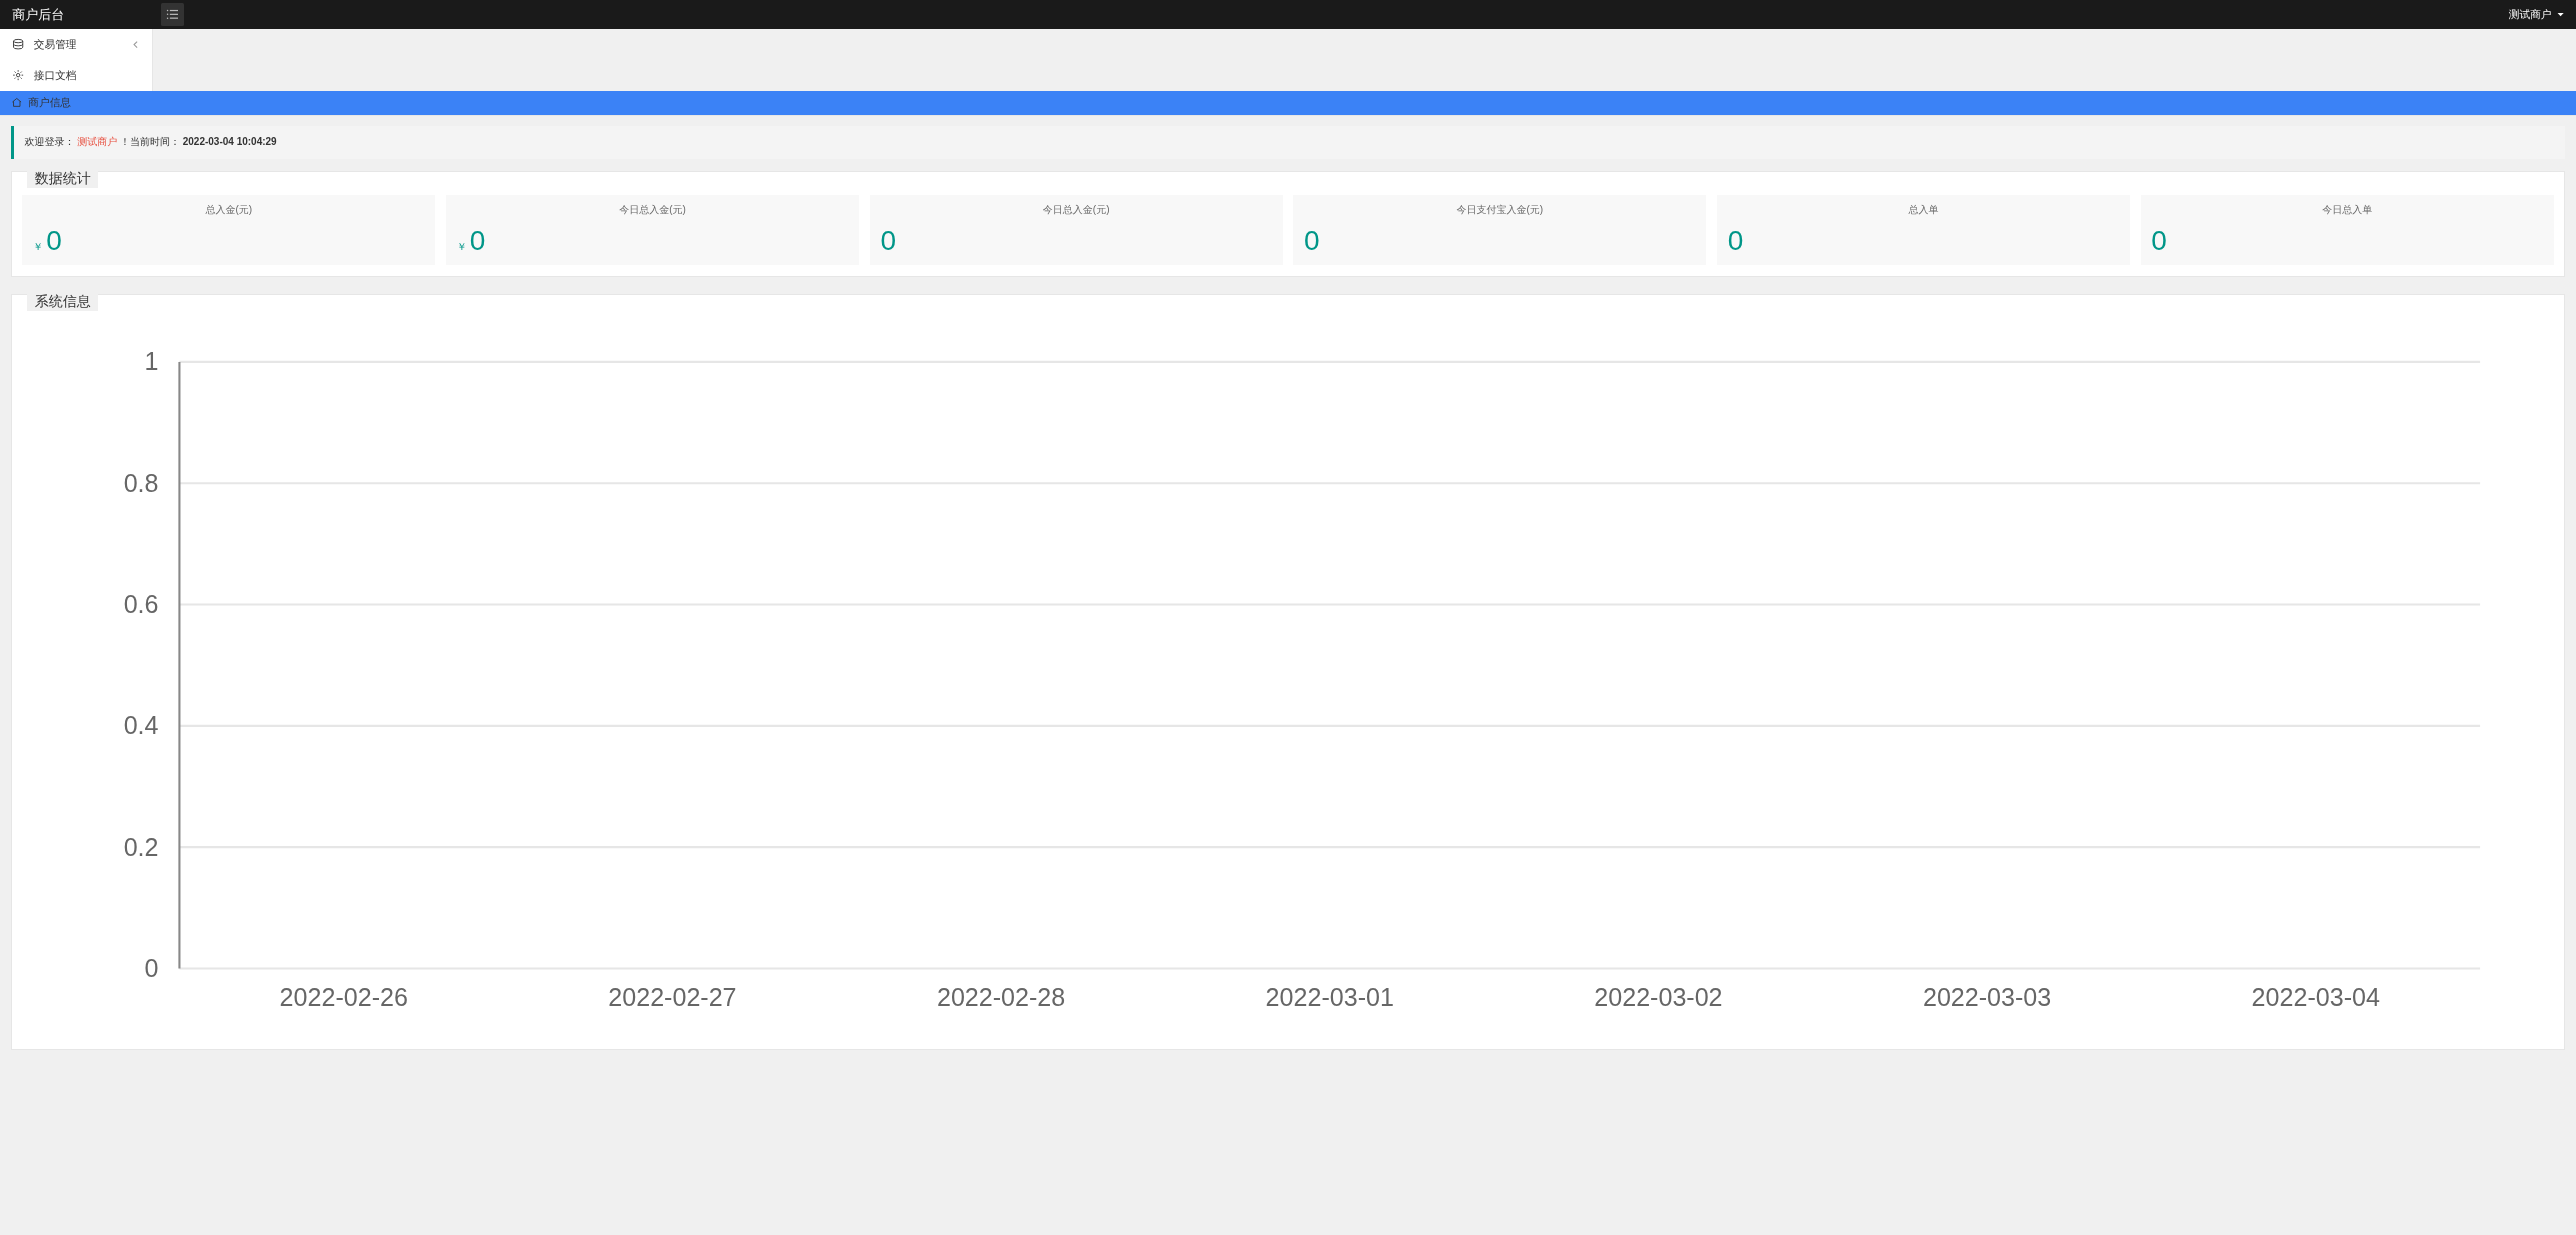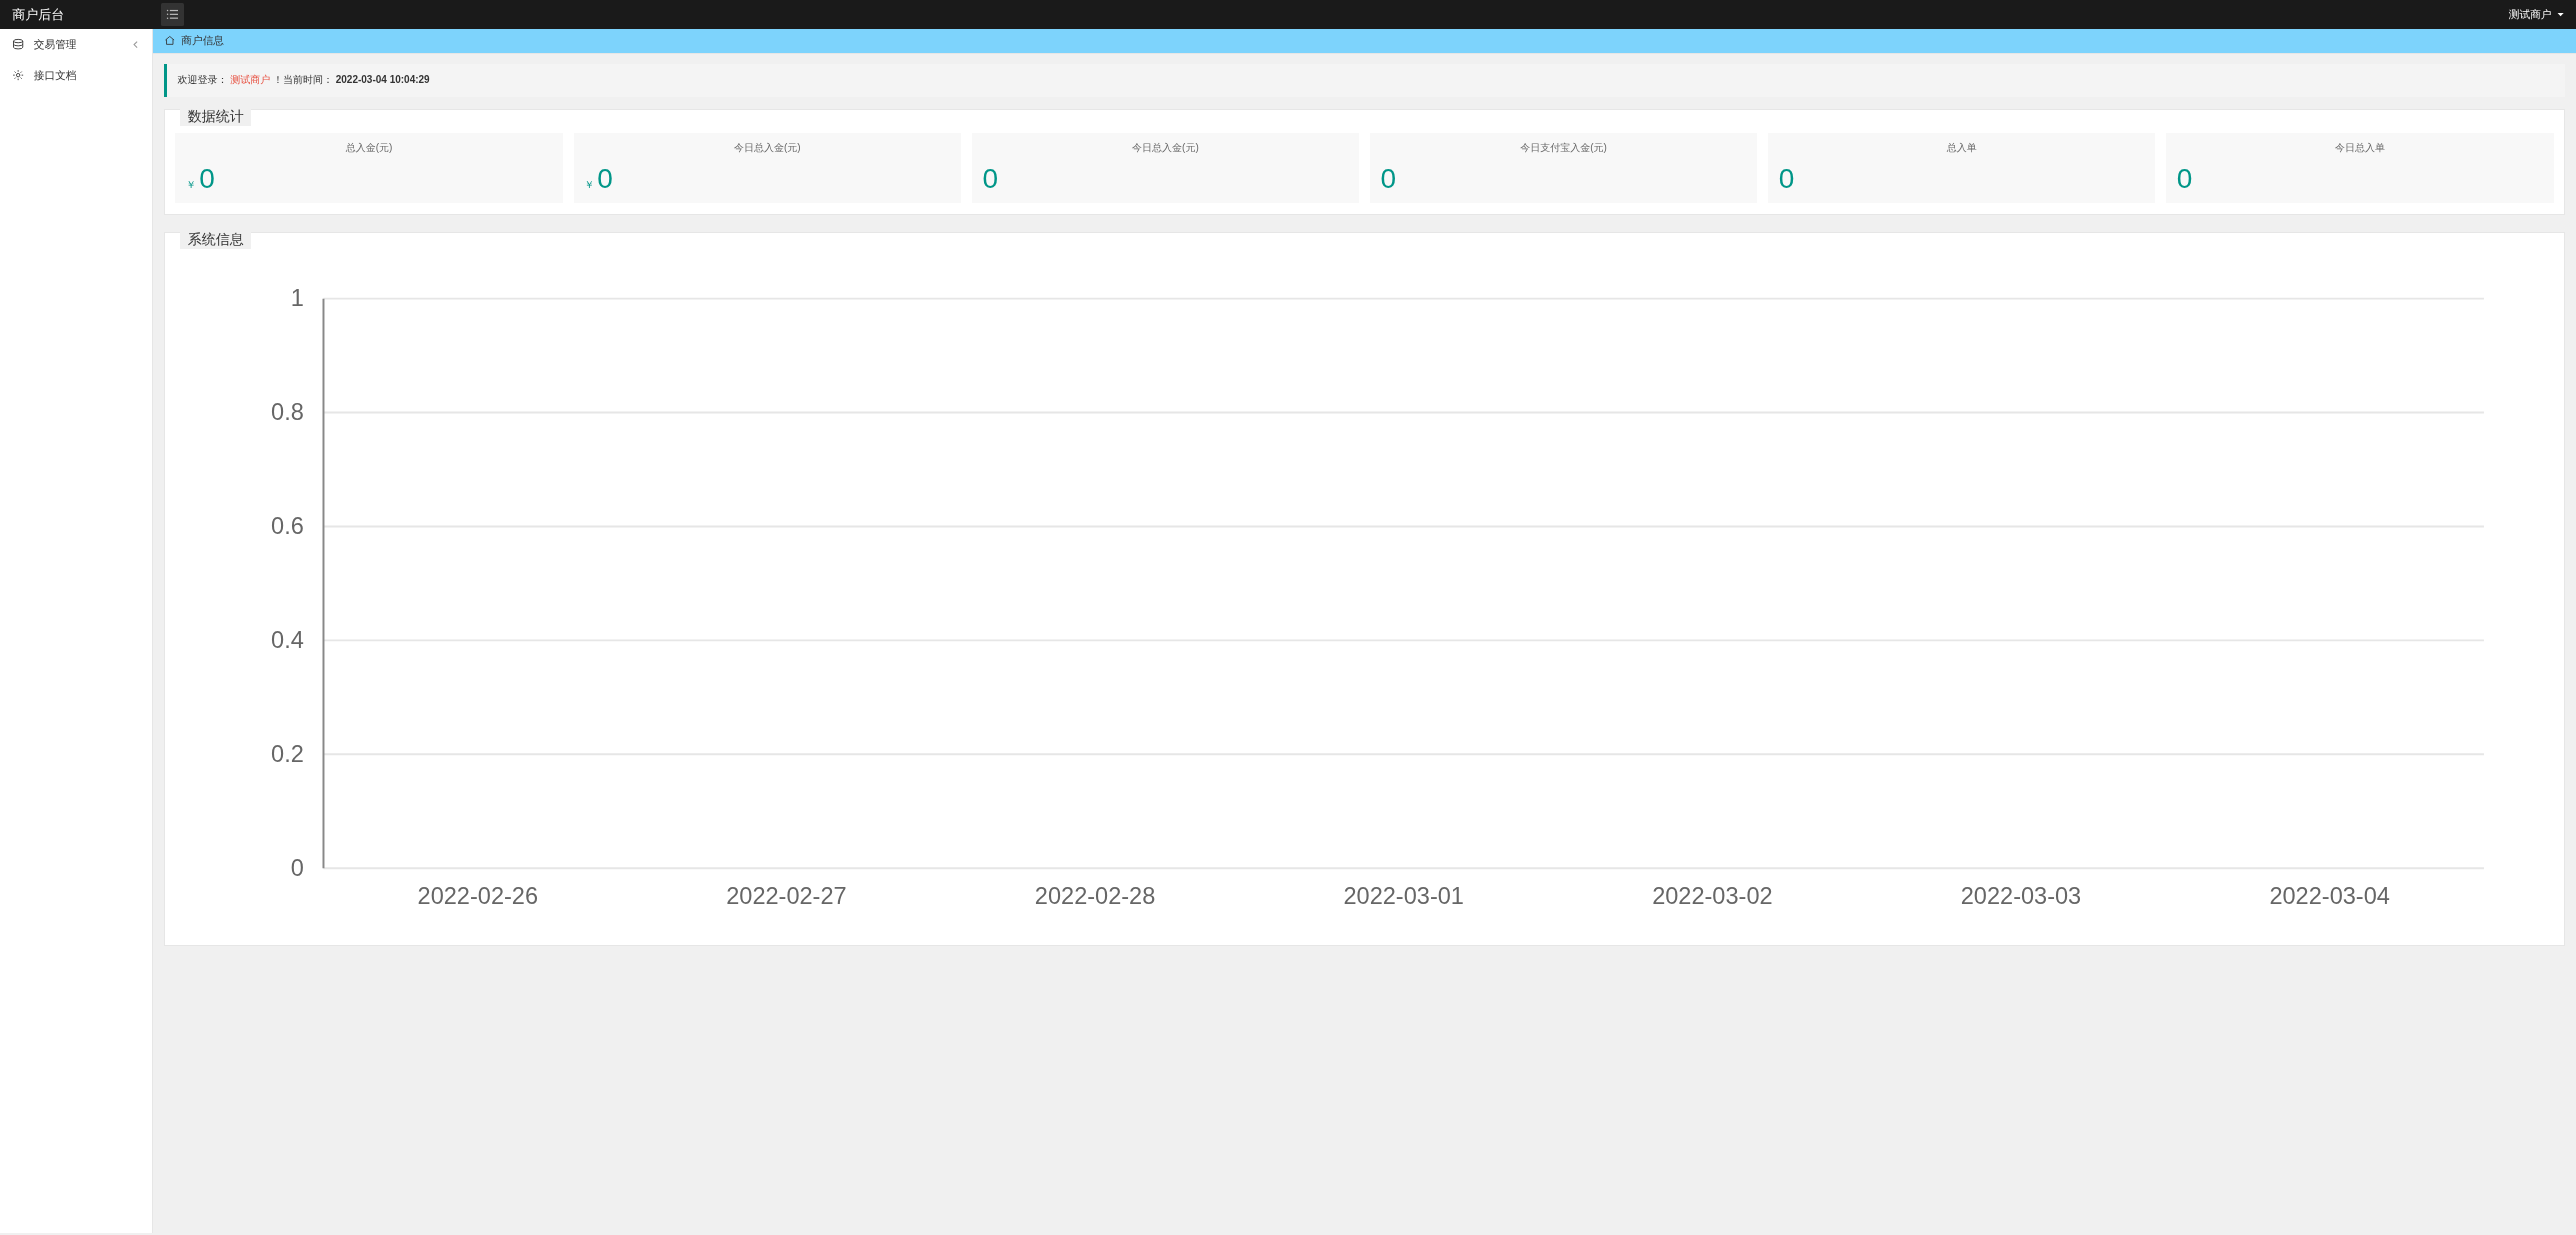--- a/index.html
+++ b/index.html
@@ -8,29 +8,29 @@
     
     .topbar { height: 29px; background: #1a1a1a; display: flex; align-items: center; color: #fff; }
     .topbar-logo { width: 153px; padding-left: 12.3px; font-size: 13px; }
     .topbar-toggle { width: 23px; height: 23px; background: #333; border-radius: 1.5px; display: flex; align-items: center; justify-content: center; cursor: pointer; margin-left: 7.7px; }
     .topbar-toggle svg { width: 12.3px; height: 10.7px; fill: #bbb; }
     .topbar-spacer { flex: 1; }
     .topbar-user { padding-right: 10.7px; display: flex; align-items: center; cursor: pointer; font-size: 10.7px; }
     .topbar-user svg { width: 9.2px; height: 9.2px; fill: #fff; margin-left: 4.6px; }
 
     
-    .layout { display: flex; min-height: calc(100vh - 31px); }
+    .layout { display: flex; min-height: calc(100vh - 31px); flex-direction: column; }
     .sidebar { width: 153px; background: #fff; border-right: 0.8px solid #e6e6e6; }
     .nav-item { height: 31px; display: flex; align-items: center; padding: 0 12.3px; cursor: pointer; font-size: 10.7px; color: #333; }
     .nav-item svg.nav-icon { width: 12.3px; height: 12.3px; margin-right: 9.2px; flex-shrink: 0; }
     .nav-item .nav-label { flex: 1; }
     .nav-item svg.nav-arrow { width: 9.2px; height: 9.2px; fill: #999; }
 
     .main { flex: 1; background: #f0f0f0; min-width: 0; }
-    .breadcrumb { height: 24.5px; background: #7dd3fc; border-bottom: 0.8px solid #e6e6e6; display: flex; align-items: center; padding: 0 10.7px; font-size: 10.7px; }
+    .breadcrumb { height: 24.5px; background: #3b82f6; border-bottom: 0.8px solid #e6e6e6; display: flex; align-items: center; padding: 0 10.7px; font-size: 10.7px; }
     .breadcrumb svg { width: 11.5px; height: 11.5px; margin-right: 6.1px; stroke: #333; fill: none; }
     .content { padding: 10.7px; }
 
     .welcome-box { background: #f4f4f4; border-left: 3.8px solid #009688; padding: 9.2px 10.7px; font-size: 10px; margin-bottom: 12.3px; }
     .welcome-box .merchant-name { color: #e74c3c; }
     .welcome-box strong { font-weight: 700; }
 
     
     .panel { background: #fff; border: 0.8px solid #e6e6e6; position: relative; margin-bottom: 17px; padding: 23px 10.7px 10.7px 10.7px; }
     .panel-legend { position: absolute; top: -9.2px; left: 15.3px; background: #f0f0f0; padding: 0 7.7px; font-size: 14px; margin-top: 7px; }

